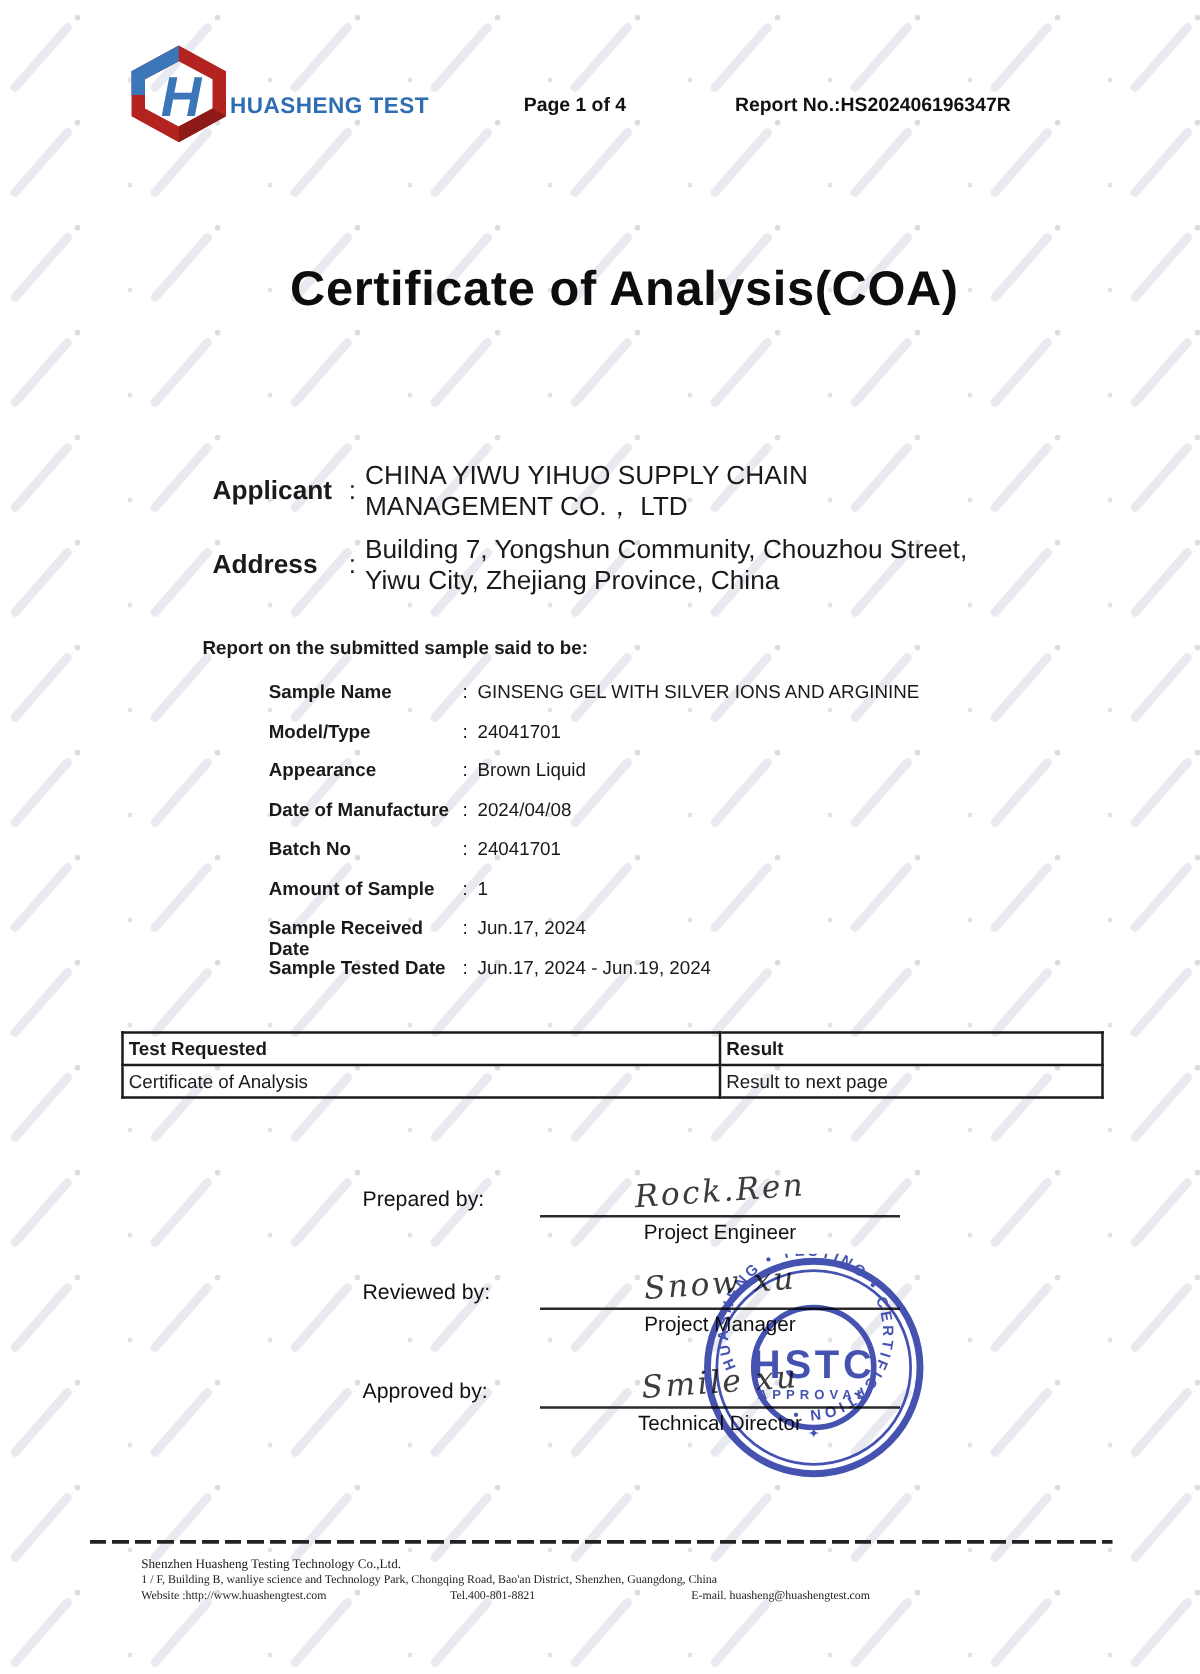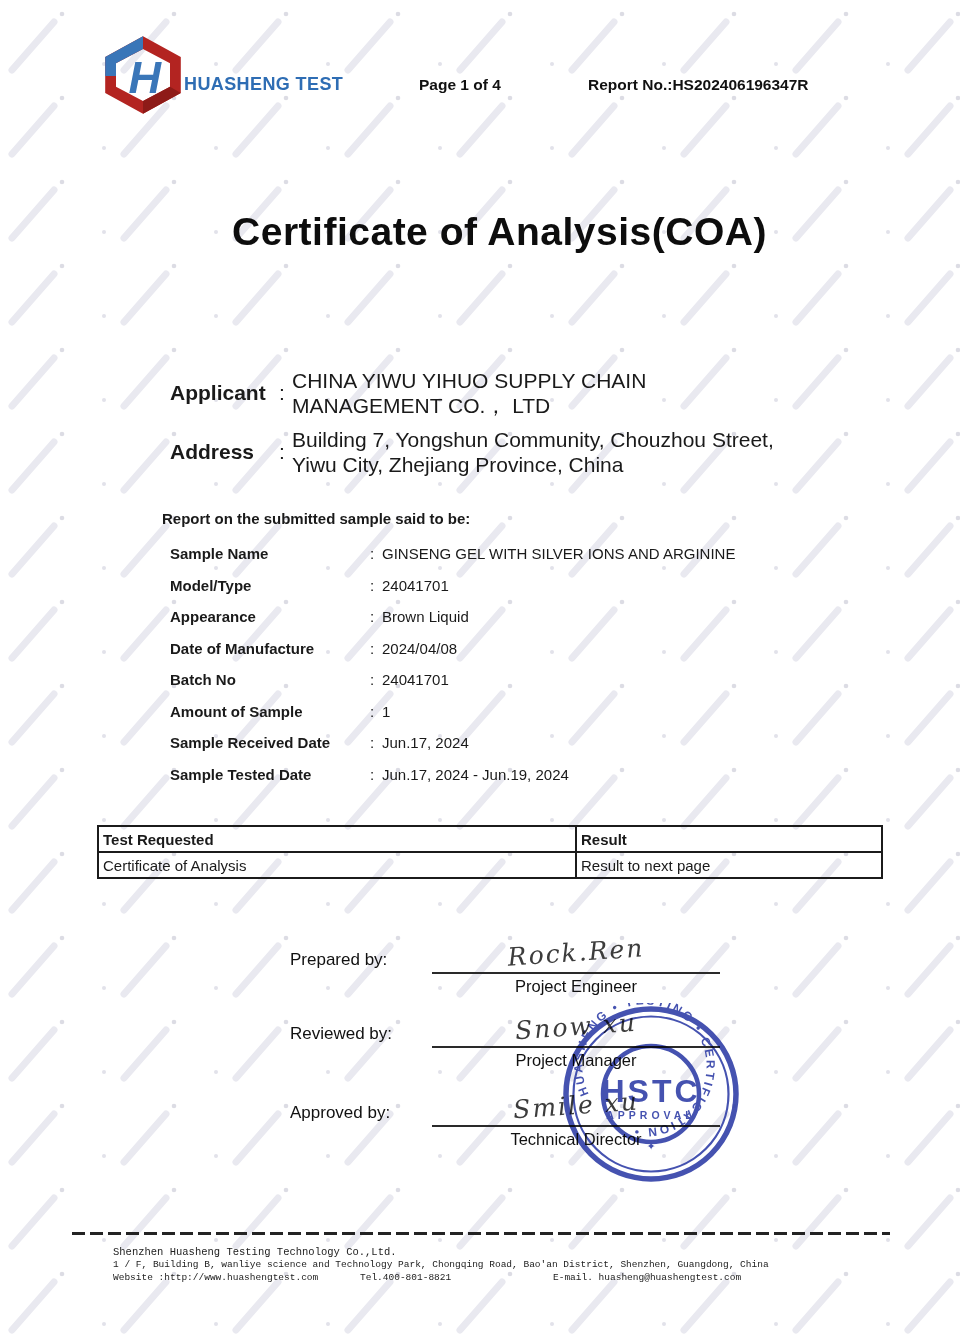--- a/index.html
+++ b/index.html
@@ -20,21 +20,21 @@
 
   
   .applicant-grid { position:absolute; left:170px; top:368px; width:630px; display:grid; grid-template-columns:102px 20px 508px; row-gap:9px; font-size:21px; }
   .applicant-grid .lbl { font-weight:bold; align-self:center; }
   .applicant-grid .col { align-self:center; text-align:center; }
   .applicant-grid .val { line-height:25px; }
 
   
   .sample-heading { position:absolute; left:162px; top:510px; font-size:15px; font-weight:bold; }
   .sample-grid { position:absolute; left:170px; top:545px; width:640px; display:grid; grid-template-columns:192px 20px 1fr; grid-auto-rows:31.5px; font-size:15px; align-items:start; }
-  .sample-grid .lbl { font-weight:bold; }
+  .sample-grid .lbl { font-weight:bold;margin-left:45px; }
   .sample-grid .col { text-align:center; }
 
   
   table.results { position:absolute; left:97px; top:825px; width:786px; border-collapse:collapse; font-size:15px; }
   table.results th, table.results td { border:2px solid #1b1b1b; text-align:left; padding:2px 4px; height:26px; font-weight:normal; }
   table.results th { font-weight:bold; }
   table.results .c-test { width:478px; }
 
   
   .sig-row { position:absolute; left:290px; width:430px; display:flex; align-items:flex-end; }
@@ -46,21 +46,21 @@
   .sig-prepared { top:934px; }
   .sig-reviewed { top:1008px; }
   .sig-approved { top:1087px; }
 
   
   .stamp { position:absolute; left:560px; top:1003px; z-index:3; opacity:.88; mix-blend-mode:multiply; }
 
   
   .footer-dashes { position:absolute; left:72px; top:1232px; width:818px; height:3px;
     background:repeating-linear-gradient(90deg,#232323 0 13px,transparent 13px 18px); }
-  .footer-text { font-family:Liberation Mono, monospace; color:#222; position:absolute; }
+  .footer-text { font-family:Liberation Serif, serif; color:#222; position:absolute; }
   .footer-company { left:113px; top:1246px; font-size:10.5px; }
   .footer-address { left:113px; top:1259px; font-size:9.5px; }
   .footer-website { left:113px; top:1272px; font-size:9.5px; }
   .footer-tel { left:360px; top:1272px; font-size:9.5px; }
   .footer-email { left:553px; top:1272px; font-size:9.5px; }
 </style>
 </head>
 <body>
 
 <div class="page">

